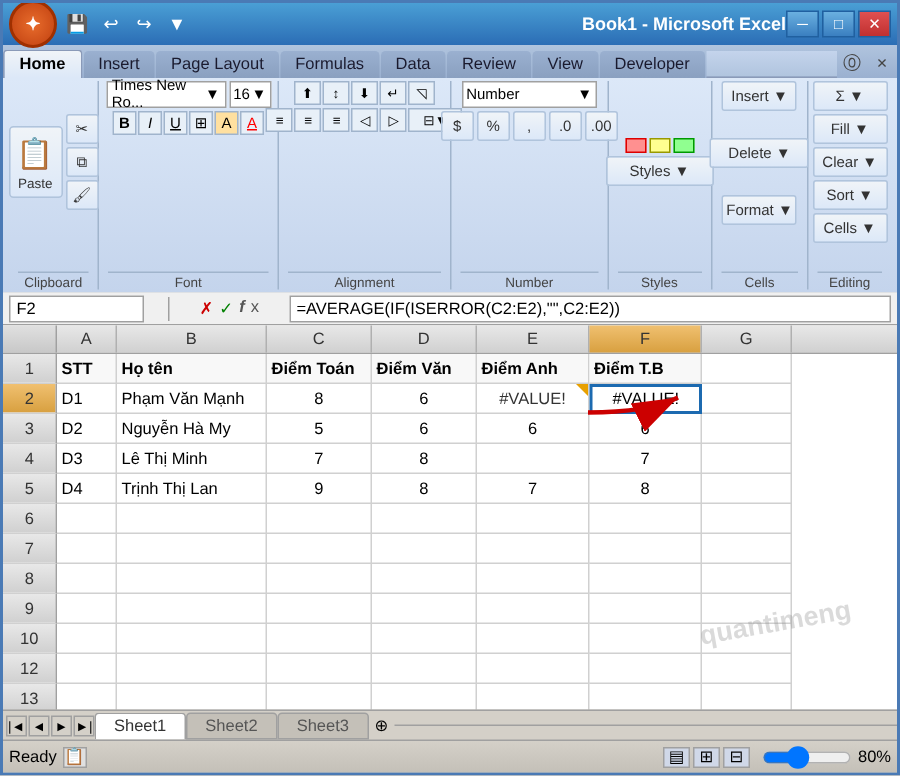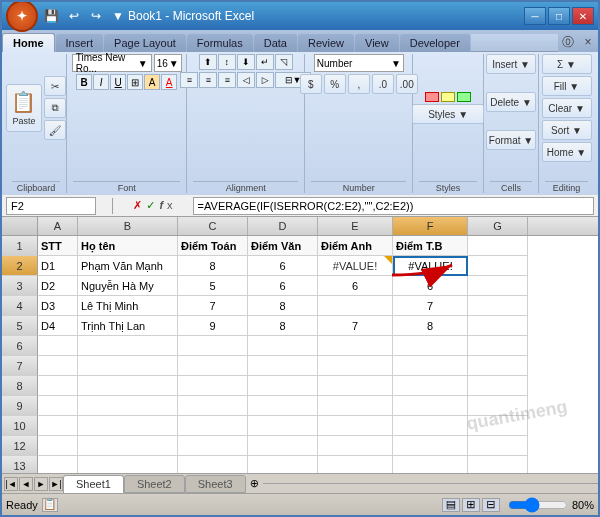--- a/index.html
+++ b/index.html
@@ -9,21 +9,21 @@
     .title-bar {
       background: linear-gradient(to bottom, #4a9fd5 0%, #2b6db5 100%);
       height: 28px;
       display: flex;
       align-items: center;
       justify-content: space-between;
       padding: 0 4px;
       color: white;
     }
     .title-bar-left { display: flex; align-items: center; gap: 4px; }
-    .title-bar-title { font-size: 12px; font-weight: normal; flex: 1; text-align: left; }
+    .title-bar-title { font-size: 12px; font-weight: bold; flex: 1; text-align: right; }
     .title-bar-controls { display: flex; gap: 2px; }
     .title-btn {
       width: 22px; height: 18px;
       background: linear-gradient(to bottom, #6ab0e0, #3a7fc0);
       border: 1px solid #2060a0;
       color: white;
       font-size: 10px;
       display: flex; align-items: center; justify-content: center;
       cursor: pointer;
     }
@@ -445,33 +445,33 @@
           </div>
           <div class="rb-small" style="width:72px;">Styles ▼</div>
         </div>
       </div>
       <div class="ribbon-group-label">Styles</div>
     </div>
 
     <div class="ribbon-group" style="min-width:55px;">
       <div class="ribbon-group-content" style="flex-direction:column;gap:18px;">
         <div class="rb-small" style="width:50px;">Insert ▼</div>
-        <div class="rb-small" style="width:50px;">Delete ▼</div>
+        <div class="rb-small" style="width:66px;">Delete ▼</div>
         <div class="rb-small" style="width:50px;">Format ▼</div>
       </div>
       <div class="ribbon-group-label">Cells</div>
     </div>
 
     <div class="ribbon-group" style="border-right:none;min-width:55px;">
       <div class="ribbon-group-content" style="flex-direction:column;gap:2px;">
         <div class="rb-small" style="width:50px;">Σ ▼</div>
         <div class="rb-small" style="width:50px;">Fill ▼</div>
         <div class="rb-small" style="width:50px;">Clear ▼</div>
         <div class="rb-small" style="width:50px;">Sort ▼</div>
-        <div class="rb-small" style="width:50px;">Home ▼</div>
+        <div class="rb-small" style="width:50px;">Cells ▼</div>
       </div>
       <div class="ribbon-group-label">Editing</div>
     </div>
   </div>
 
   <div class="formula-bar">
     <div class="name-box">
       <span>F2</span>
     </div>
     <div class="formula-divider"></div>

